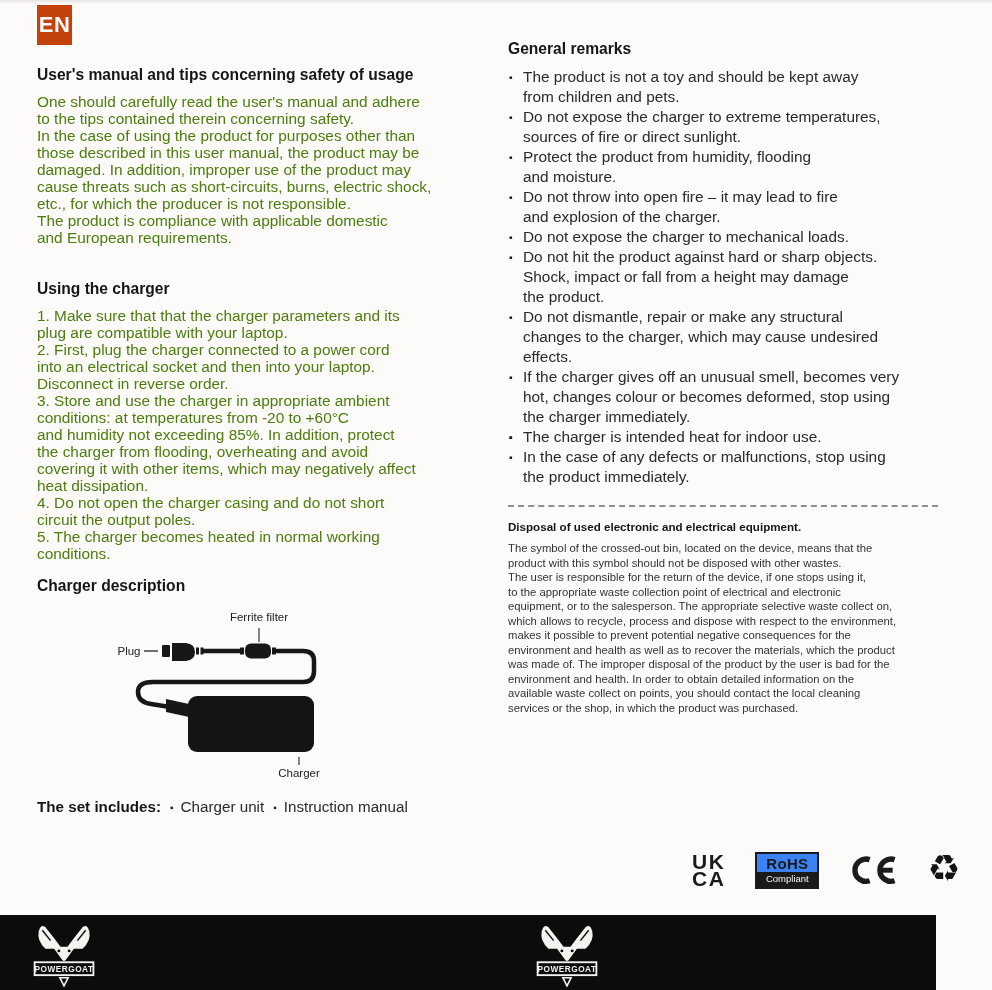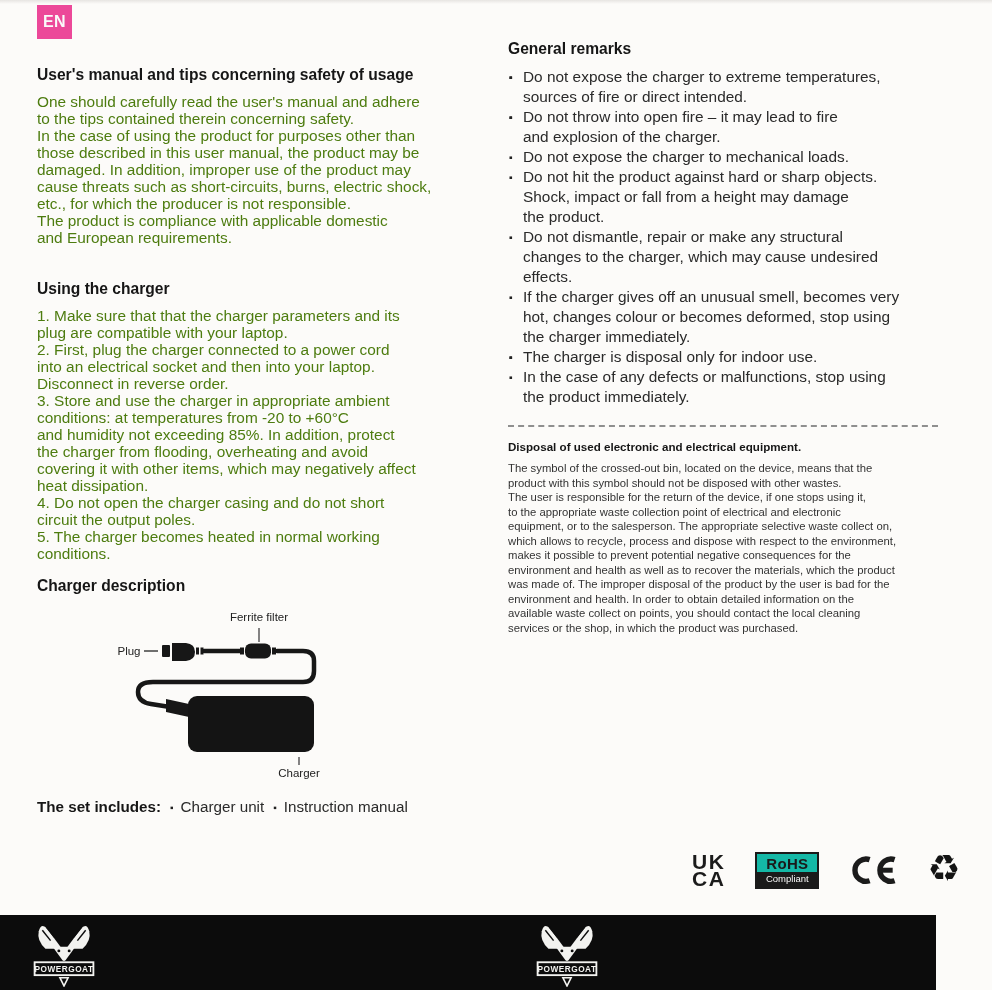--- a/index.html
+++ b/index.html
@@ -5,22 +5,22 @@
   html,body{margin:0;padding:0;}
   body{
     width:992px;height:990px;position:relative;overflow:hidden;
     background:#fcfbf9;color:#262626;
     font-family:"Liberation Sans", sans-serif;
     -webkit-font-smoothing:antialiased;
   }
   .scan-edge{position:absolute;top:0;left:0;width:992px;height:4px;
     background:linear-gradient(#e7e5e2,rgba(231,229,226,0));}
   .lang-badge{
-    position:absolute;left:37px;top:5px;width:35px;height:34px;
-    background:#ec4899;color:#fafafa;font-weight:bold;font-size:16px;
+    position:absolute;left:37px;top:5px;width:35px;height:40px;
+    background:#c2410c;color:#fafafa;font-weight:bold;font-size:22px;
     display:flex;align-items:center;justify-content:center;letter-spacing:.5px;
   }
   .col{position:absolute;}
   .col-left{left:37px;top:64px;width:448px;}
   .col-right{left:508px;top:38px;width:432px;}
   h2{font-size:15.6px;line-height:21px;margin:0;color:#161616;font-weight:bold;}
   .pre{white-space:pre-line;font-size:15.4px;line-height:17px;color:#4d7c0f;margin:0;}
   .mt8{margin-top:8px;}
   .using-title{margin-top:32px;}
   .charger-title{margin-top:13px;}
@@ -32,21 +32,21 @@
   ul.remarks li{
     position:relative;padding-left:15px;white-space:pre-line;
     font-size:15.4px;line-height:20px;color:#2a2a2a;
   }
   ul.remarks li .mk{position:absolute;left:1px;top:0;font-size:10.5px;color:#222;}
   .divider{border:none;border-top:2px dashed #8f8f8f;margin:18px 2px 0 0;}
   .disposal-title{font-size:11.6px;line-height:14px;margin-top:13px;color:#161616;font-weight:bold;}
   .disposal-text{white-space:pre-line;font-size:11.3px;line-height:14.5px;color:#333;margin-top:7px;}
   .certs{position:absolute;left:692px;top:843px;height:54px;display:flex;align-items:center;gap:30px;}
   .ukca{font-weight:bold;color:#1b1b1b;font-size:21px;line-height:17.5px;letter-spacing:1.5px;text-align:center;}
-  .rohs{border:2.5px solid #1a1a1a;width:60px;text-align:center;background:#14b8a6;}
+  .rohs{border:2.5px solid #1a1a1a;width:60px;text-align:center;background:#3b82f6;}
   .rohs-top{font-weight:bold;font-size:15px;color:#1a1a1a;padding:1px 2px 0 2px;letter-spacing:.3px;}
   .rohs-bottom{background:#1a1a1a;color:#f7f7f7;font-size:9.5px;padding:1.5px 2px 2.5px 2px;}
   .recycle{font-family:"DejaVu Sans", sans-serif;font-size:37px;color:#141414;line-height:1;margin-top:-4px;}
   .footer-bar{position:absolute;left:0;top:915px;width:936px;height:75px;background:#0c0c0c;}
   .goat{position:absolute;top:6px;}
   .goat-1{left:33px;}
   .goat-2{left:536px;}
   svg text{font-family:"Liberation Sans", sans-serif;}
 </style>
 </head>
@@ -119,38 +119,40 @@
   </svg>
 
   <div class="set-includes">
     <b>The set includes:</b><span class="mk">▪</span><span>Charger unit</span><span class="mk">▪</span><span>Instruction manual</span>
   </div>
 </div>
 
 <div class="col col-right">
   <h2>General remarks</h2>
   <ul class="remarks">
-    <li><span class="mk">▪</span></li>
+    <li><span class="mk">▪</span><span>The product is not a toy and should be kept away
+from children and pets.</span></li>
     <li><span class="mk">▪</span><span>Do not expose the charger to extreme temperatures,
-sources of fire or direct intended.</span></li>
-    <li><span class="mk">▪</span></li>
+sources of fire or direct sunlight.</span></li>
+    <li><span class="mk">▪</span><span>Protect the product from humidity, flooding
+and moisture.</span></li>
     <li><span class="mk">▪</span><span>Do not throw into open fire – it may lead to fire
 and explosion of the charger.</span></li>
     <li><span class="mk">▪</span><span>Do not expose the charger to mechanical loads.</span></li>
     <li><span class="mk">▪</span><span>Do not hit the product against hard or sharp objects.
 Shock, impact or fall from a height may damage
 the product.</span></li>
     <li><span class="mk">▪</span><span>Do not dismantle, repair or make any structural
 changes to the charger, which may cause undesired
 effects.</span></li>
     <li><span class="mk">▪</span><span>If the charger gives off an unusual smell, becomes very
 hot, changes colour or becomes deformed, stop using
 the charger immediately.</span></li>
     <li><span class="mk">▪</span></li>
-    <li><span class="mk">▪</span><span>The charger is disposal only for indoor use.</span></li>
+    <li><span class="mk">▪</span><span>The charger is intended heat for indoor use.</span></li>
     <li><span class="mk">▪</span><span>In the case of any defects or malfunctions, stop using
 the product immediately.</span></li>
   </ul>
 
   <hr class="divider">
 
   <div class="disposal-title">Disposal of used electronic and electrical equipment.</div>
   <p class="disposal-text">The symbol of the crossed-out bin, located on the device, means that the
 product with this symbol should not be disposed with other wastes.
 The user is responsible for the return of the device, if one stops using it,

